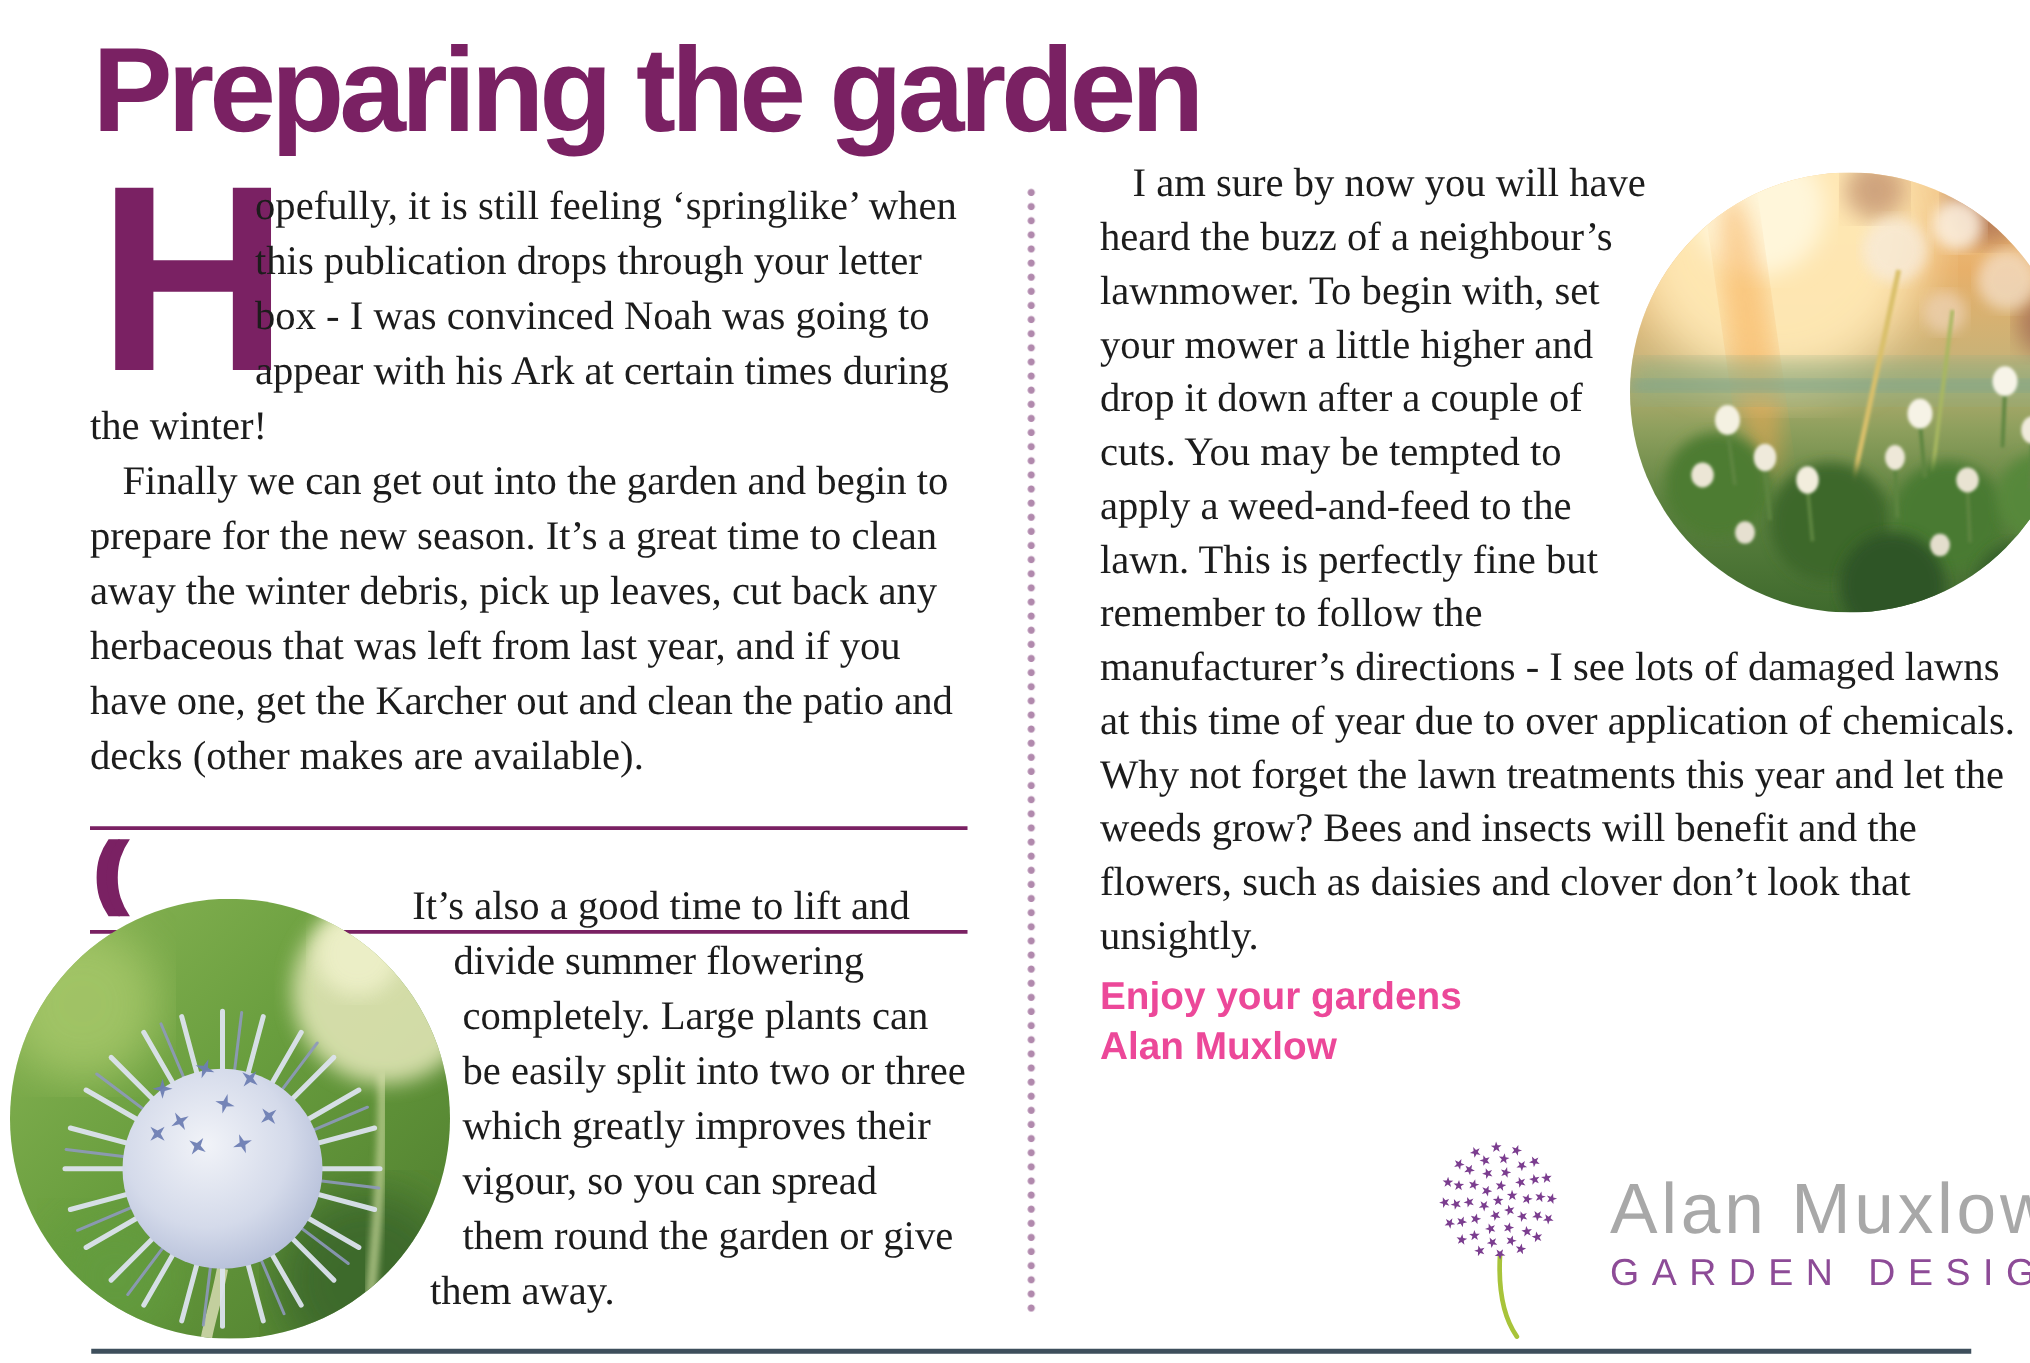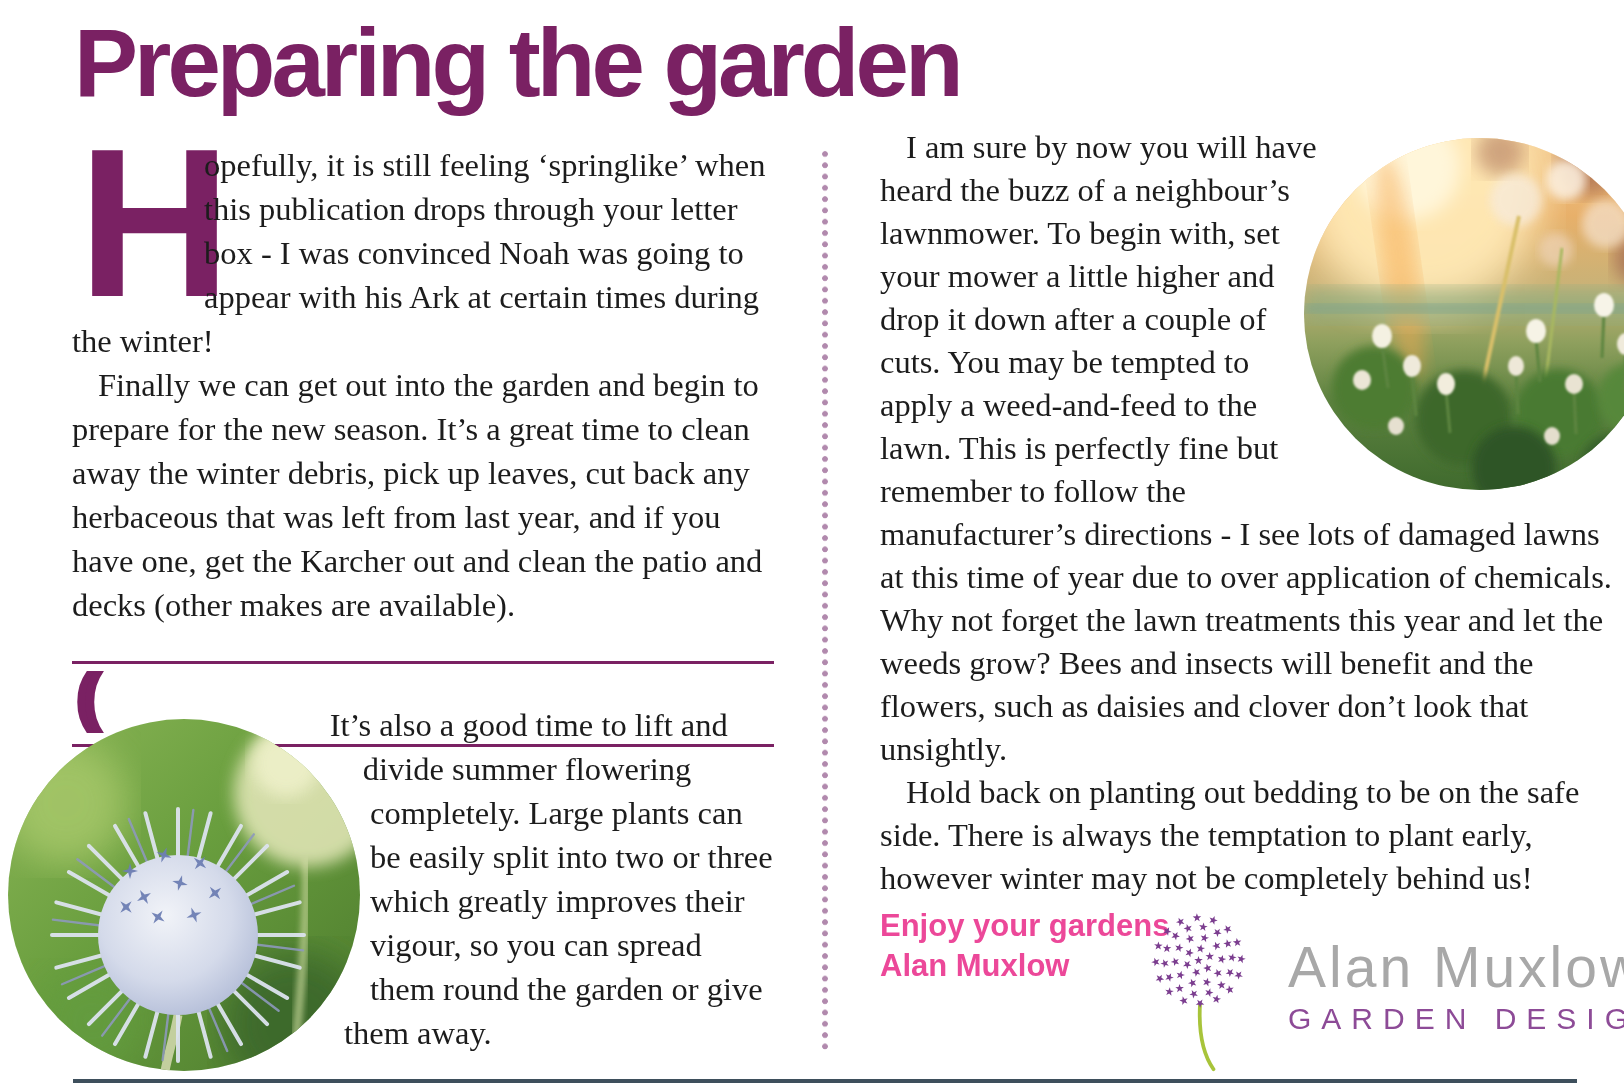--- a/index.html
+++ b/index.html
@@ -4,21 +4,21 @@
 <style>
   html,body{margin:0;padding:0;}
   body{
     width:1624px;height:1090px;background:#ffffff;overflow:hidden;position:relative;
     font-family:"Liberation Serif", serif;color:#1c1c1c;
   }
   .page{position:absolute;inset:0;}
 
   
   .headline{
-    position:absolute;left:74px;top:8px;
+    position:absolute;left:74px;top:18px;
     font-family:"Liberation Sans", sans-serif;font-weight:bold;
     font-size:96px;letter-spacing:-4px;color:#7a2163;line-height:110px;
     white-space:nowrap;
   }
 
   
   .left-col{position:absolute;left:72px;top:143px;width:702px;}
   .left-bottom{position:absolute;left:8px;top:703px;width:766px;}
   .right-col{position:absolute;left:840px;top:126px;width:776px;margin-left:40px;}
 
@@ -263,21 +263,20 @@
           <ellipse cx="300" cy="167" rx="10" ry="12" fill="#f7f4e8"></ellipse>
             <ellipse cx="322" cy="206" rx="9" ry="11" fill="#f0ebdc"></ellipse>
           <ellipse cx="345" cy="192" rx="8" ry="10" fill="#f2eee0"></ellipse>
             <ellipse cx="270" cy="246" rx="9" ry="10" fill="#e9e3d2"></ellipse>
           <ellipse cx="92" cy="288" rx="8" ry="9" fill="#e6e0d0"></ellipse>
             <ellipse cx="248" cy="298" rx="8" ry="9" fill="#e4decd"></ellipse>
         </g>
       </svg>
     </div>
     <p class="body-text indent pad-right">I am sure by now you will have heard the buzz of a neighbour’s lawnmower. To begin with, set your mower a little higher and drop it down after a couple of cuts. You may be tempted to apply a weed-and-feed to the lawn. This is perfectly fine but remember to follow the manufacturer’s directions - I see lots of damaged lawns at this time of year due to over application of chemicals. Why not forget the lawn treatments this year and let the weeds grow? Bees and insects will benefit and the flowers, such as daisies and clover don’t look that unsightly.</p>
-    <p class="body-text indent pad-right">Hold back on planting out bedding to be on the safe side. There is always the temptation to plant early, however winter may not be completely behind us!</p>
     <div class="signoff">
       <div>Enjoy your gardens</div>
       <div>Alan Muxlow</div>
     </div>
   </div>
 
   <div class="logo">
     <svg class="flower" viewBox="-70 -70 160 220" aria-hidden="true">
       <defs>
         <path id="st" d="M0,-6 L1.41,-1.94 L5.71,-1.85 L2.28,0.74 L3.53,4.85 L0,2.4 L-3.53,4.85 L-2.28,0.74 L-5.71,-1.85 L-1.41,-1.94 Z"></path>

